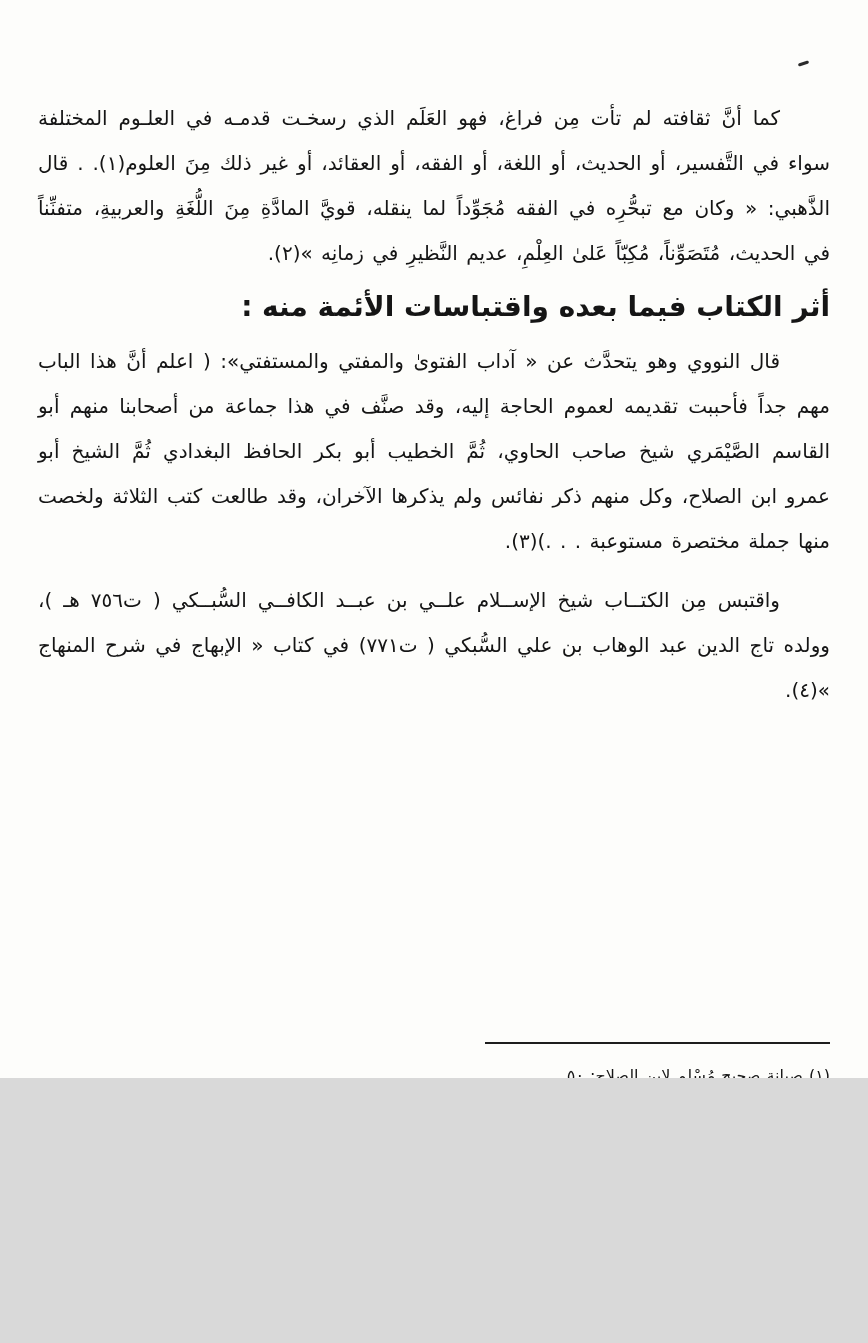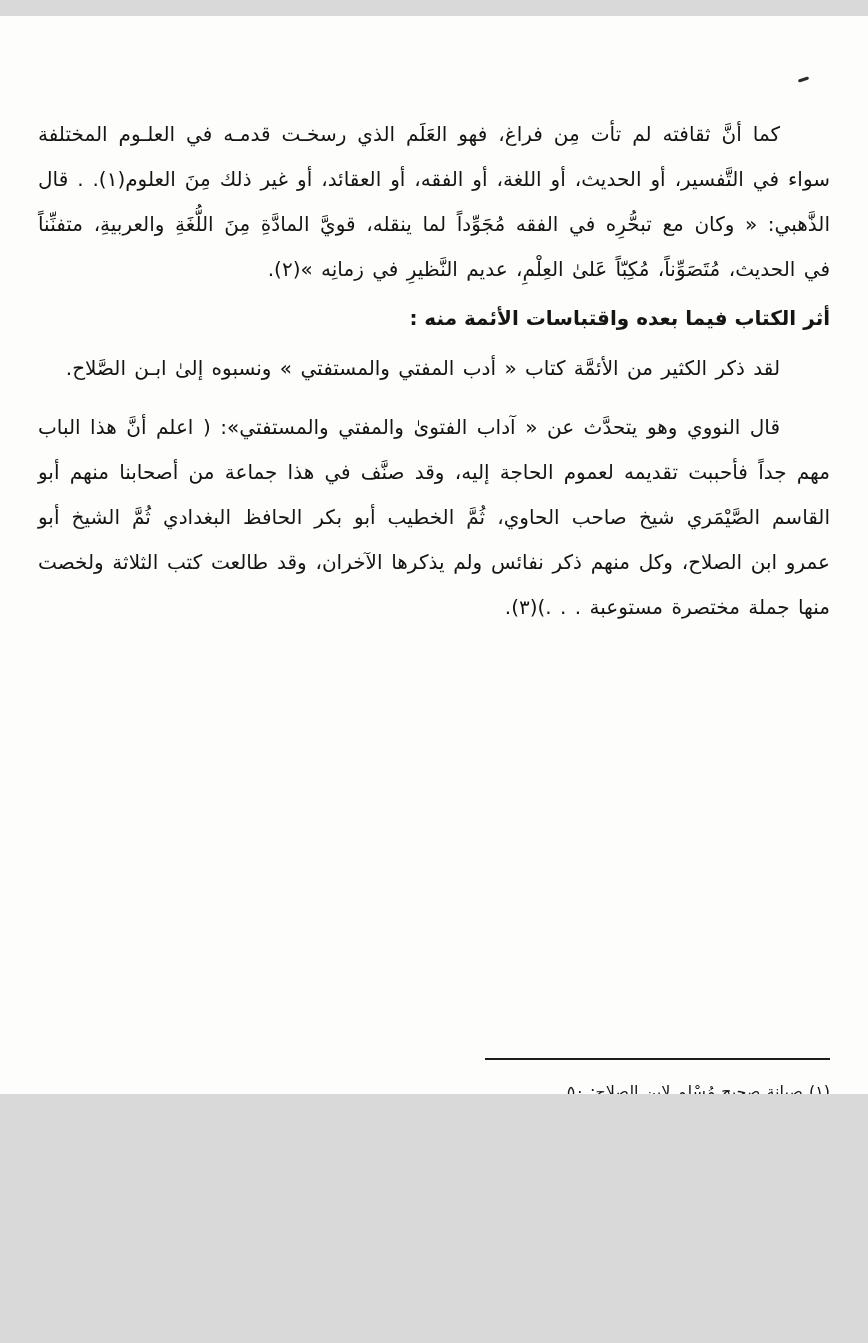--- a/index.html
+++ b/index.html
@@ -4,21 +4,21 @@
 <style>
   html, body {
     margin: 0;
     padding: 0;
     background: #d9d9d9;
   }
   .page {
     position: relative;
     width: 868px;
     height: 1078px;
-    margin: 16px auto;
+    margin: 0 auto;
     background: #fdfdfb;
     box-sizing: border-box;
     padding: 96px 38px 0 38px;
     direction: rtl;
     color: #151515;
     font-family: "DejaVu Sans", sans-serif;
     overflow: hidden;
   }
   .stray-mark {
     position: absolute;
@@ -34,21 +34,21 @@
     font-size: 20px;
     line-height: 45px;
     text-align: justify;
     margin: 0 0 14px 0;
     word-spacing: 2px;
   }
   .indent {
     text-indent: 50px;
   }
   .heading {
-    font-size: 20px;
+    font-size: 28px;
     font-weight: bold;
     margin: 10px 0 16px 0;
     text-align: right;
   }
   .footnotes {
     position: absolute;
     top: 1042px;
     right: 38px;
     left: 46px;
   }
@@ -79,25 +79,25 @@
 <body>
 
 <div class="page">
 
   <span class="stray-mark"></span>
 
   <p class="body-text indent">كما أنَّ ثقافته لم تأت مِن فراغ، فهو العَلَم الذي رسخـت قدمـه في العلـوم المختلفة سواء في التَّفسير، أو الحديث، أو اللغة، أو الفقه، أو العقائد، أو غير ذلك مِنَ العلوم(١). . قال الذَّهبي: « وكان مع تبحُّرِه في الفقه مُجَوِّداً لما ينقله، قويَّ المادَّةِ مِنَ اللُّغَةِ والعربيةِ، متفنِّناً في الحديث، مُتَصَوِّناً، مُكِبّاً عَلىٰ العِلْمِ، عديم النَّظيرِ في زمانِه »(٢).</p>
 
   <h2 class="heading">أثر الكتاب فيما بعده واقتباسات الأئمة منه :</h2>
 
-  <p class="body-text indent">لقد ذكر الكثير من الأئمَّة كتاب « أدب المفتي والمستفتي » ونسبوه إلىٰ ابـن الصَّلاح.</p>
 
   <p class="body-text indent">قال النووي وهو يتحدَّث عن « آداب الفتوىٰ والمفتي والمستفتي»: ( اعلم أنَّ هذا الباب مهم جداً فأحببت تقديمه لعموم الحاجة إليه، وقد صنَّف في هذا جماعة من أصحابنا منهم أبو القاسم الصَّيْمَري شيخ صاحب الحاوي، ثُمَّ الخطيب أبو بكر الحافظ البغدادي ثُمَّ الشيخ أبو عمرو ابن الصلاح، وكل منهم ذكر نفائس ولم يذكرها الآخران، وقد طالعت كتب الثلاثة ولخصت منها جملة مختصرة مستوعبة . . .)(٣).</p>
 
 
+  <p class="body-text indent">واقتبس مِن الكتــاب شيخ الإســلام علــي بن عبــد الكافــي السُّبــكي ( ت٧٥٦ هـ )، وولده تاج الدين عبد الوهاب بن علي السُّبكي ( ت٧٧١) في كتاب « الإبهاج في شرح المنهاج »(٤).</p>
 
   <div class="footnotes">
     <div class="footnote-rule"></div>
     <p class="footnote">(١) صيانة صحيح مُسْلم لابن الصلاح: ٥٠ .</p>
   </div>
 
   <div class="page-number">٤١</div>
 
 </div>
 

